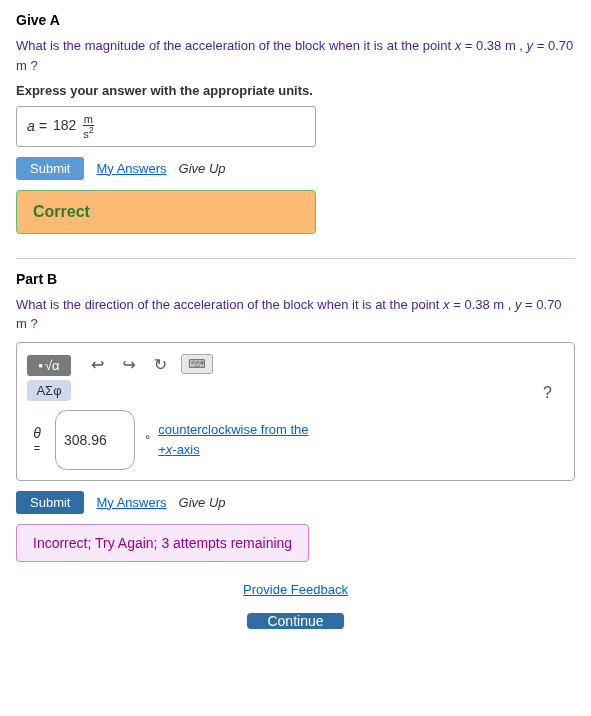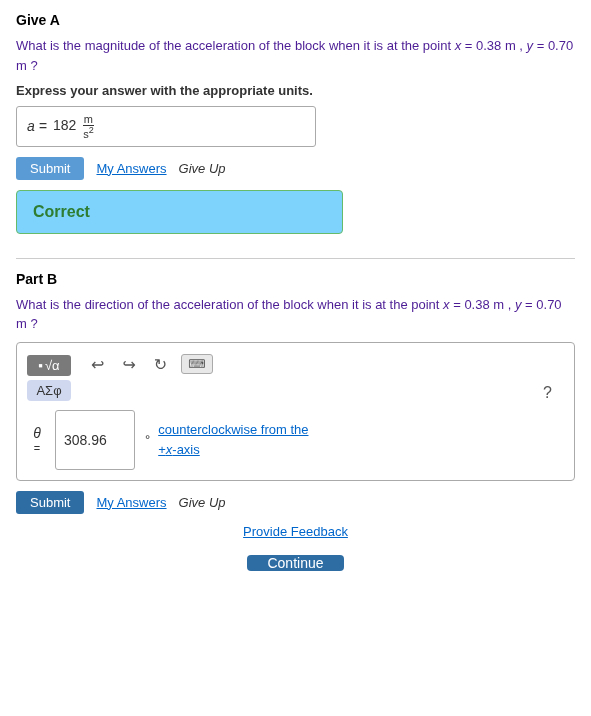--- a/index.html
+++ b/index.html
@@ -85,25 +85,25 @@
       text-decoration: underline;
       cursor: pointer;
       font-size: 13px;
     }
     .static-text {
       font-size: 13px;
       color: #333;
       font-style: italic;
     }
     .correct-banner {
-      background: #7dd3fc;
+      background: #fdba74;
       border: 1px solid #66bb6a;
       border-radius: 4px;
       padding: 12px 16px;
-      width: 327px;
+      width: 300px;
       color: #2e7d32;
       font-size: 16px;
       font-weight: bold;
     }
     .divider {
       border: none;
       border-top: 1px solid #ccc;
       margin: 12px 0;
     }
     .editor-box {
@@ -191,21 +191,21 @@
       margin-top: 1px;
     }
     .theta-col {
       display: flex;
       flex-direction: column;
       align-items: center;
       min-width: 20px;
     }
     .angle-input {
       border: 1px solid #aaa;
-      border-radius: 3px;
+      border-radius: 12px;
       padding: 21px 8px;
       font-size: 14px;
       width: 80px;
       color: #333;
     }
     .counterclockwise-text {
       color: #0066cc;
       font-size: 13px;
       line-height: 1.5;
       text-decoration: underline;
@@ -328,20 +328,21 @@
         <span class="counterclockwise-text">counterclockwise from the<br>+<i>x</i>-axis</span>
       </div>
     </div>
 
     <div class="action-row">
       <button class="btn-submit-dark">Submit</button>
       <span class="link-text">My Answers</span>
       <span class="static-text">Give Up</span>
     </div>
 
+    <div class="incorrect-banner">Incorrect; Try Again; 3 attempts remaining</div>
 
     <div class="bottom-row">
       <span class="link-text">Provide Feedback</span>
       <button class="btn-continue">Continue</button>
     </div>
   </div>
 
 </div>
 
 </body></html>

